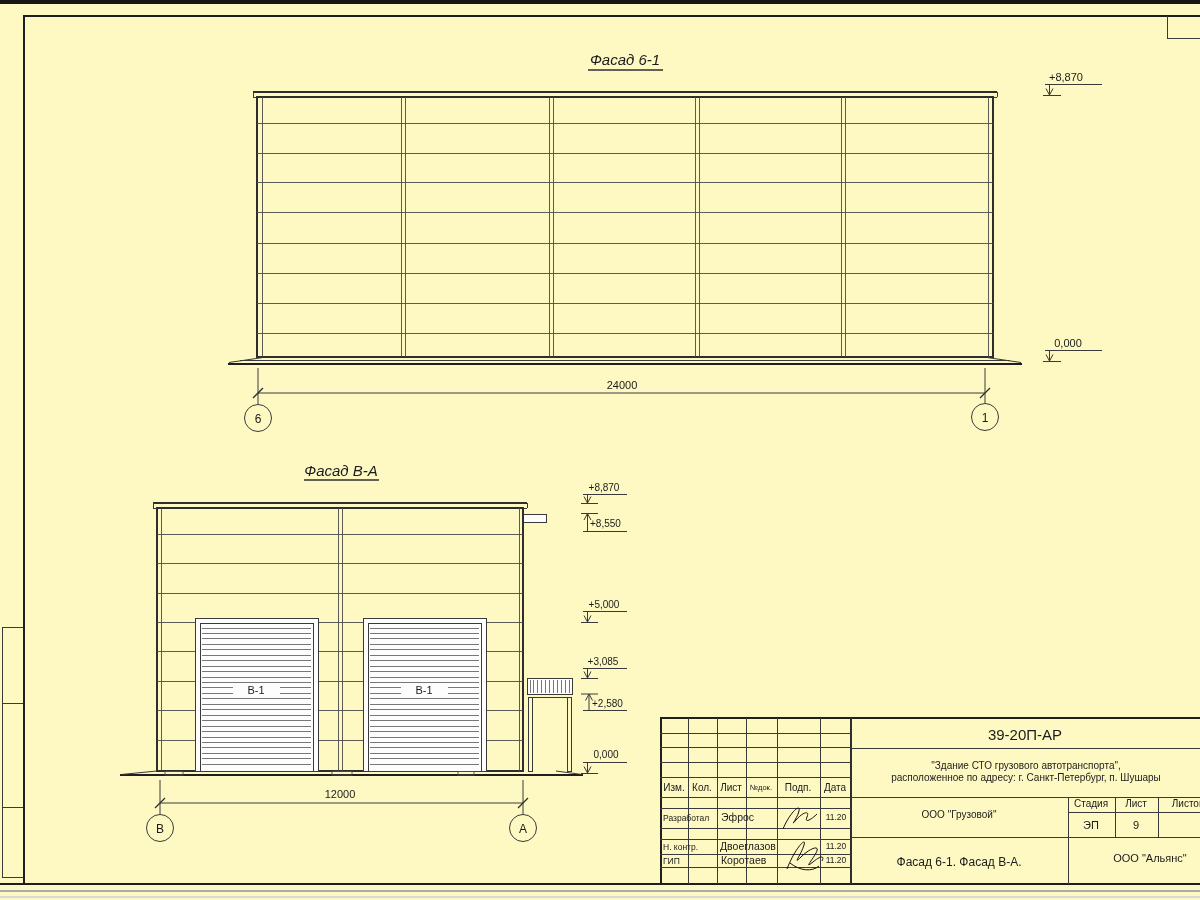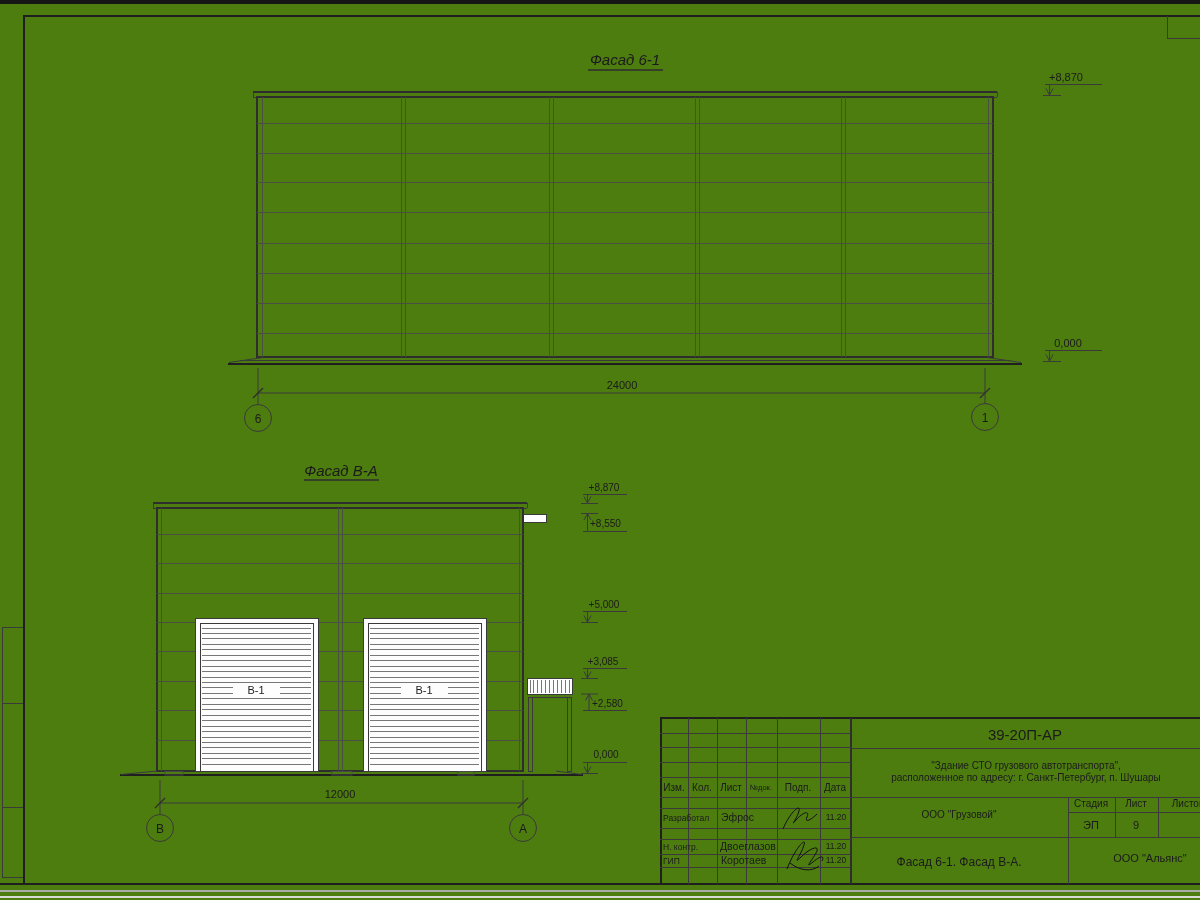--- a/index.html
+++ b/index.html
@@ -1,16 +1,16 @@
 <!DOCTYPE html>
 <html><head>
 <meta charset="utf-8">
 <style>
   html,body{margin:0;padding:0;background:#ffffff;}
-  .page{position:relative;width:1200px;height:900px;background:#4d7c0f;overflow:hidden;
+  .page{position:relative;width:1200px;height:900px;background:#fef9c3;overflow:hidden;
         font-family:"Liberation Sans", sans-serif;}
   svg{position:absolute;left:0;top:0;}
   
   .ln  {stroke:#3a3a3a;stroke-width:1;fill:none;}
   .lt  {stroke:#4a4a4a;stroke-width:.9;fill:none;}
   .hair{stroke:#555;stroke-width:.8;fill:none;}
   .md  {stroke:#2e2e2e;stroke-width:1.3;fill:none;}
   .thk {stroke:#1f1f1f;stroke-width:2;fill:none;}
   .gray{stroke:#ababab;stroke-width:2;fill:none;}
   .gray2{stroke:#d9d9d9;stroke-width:2;fill:none;}

